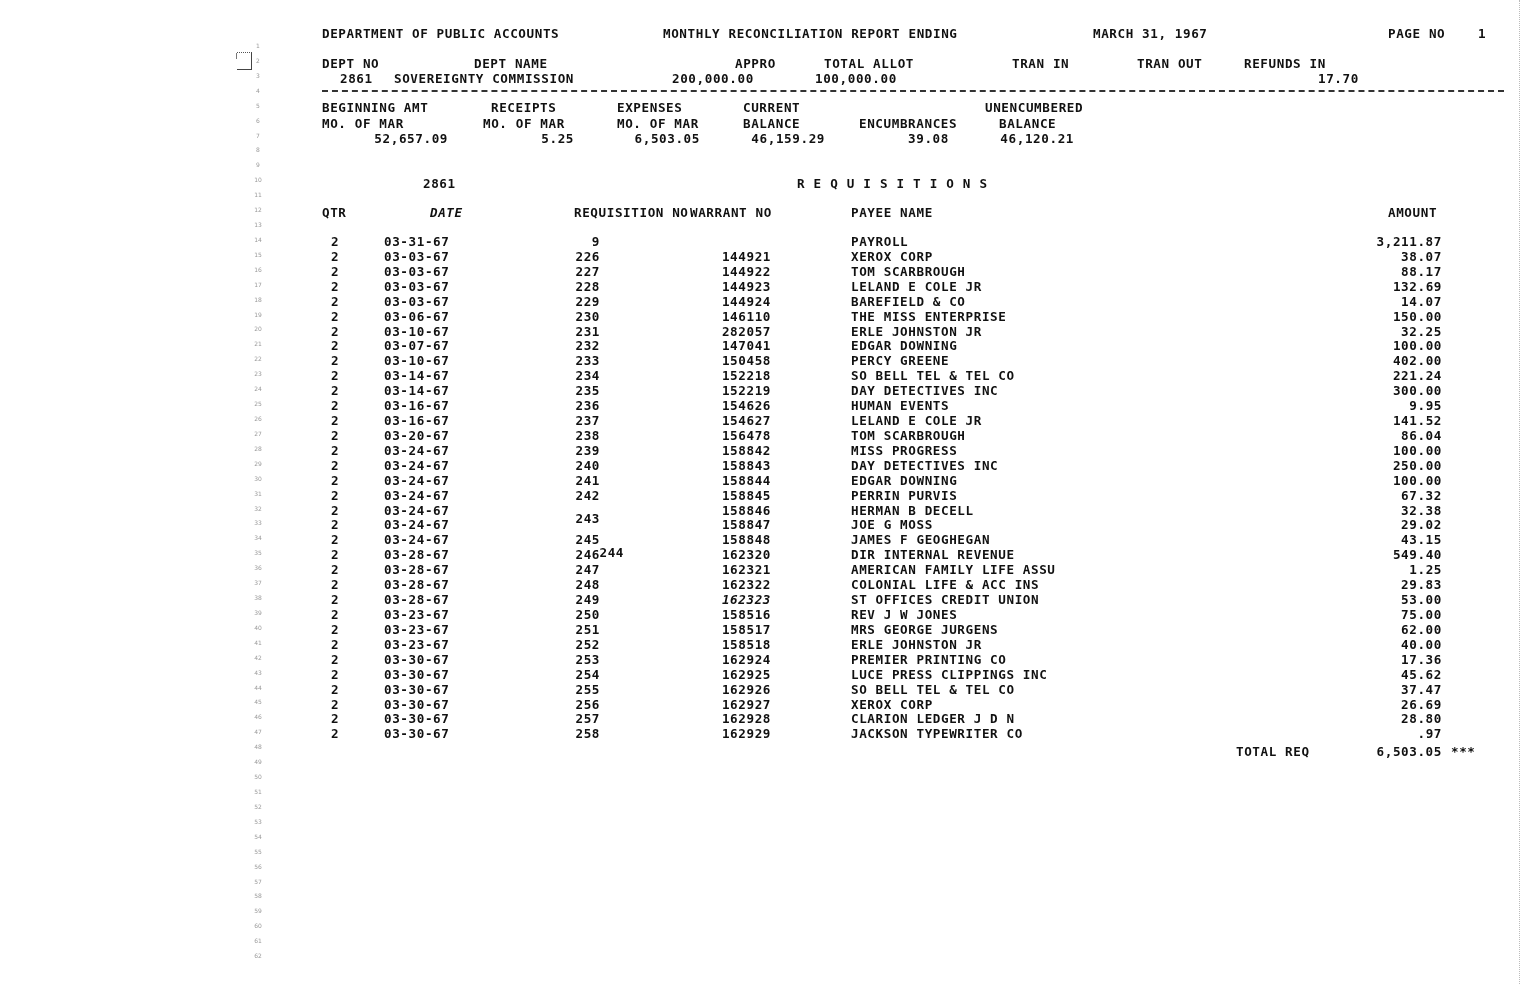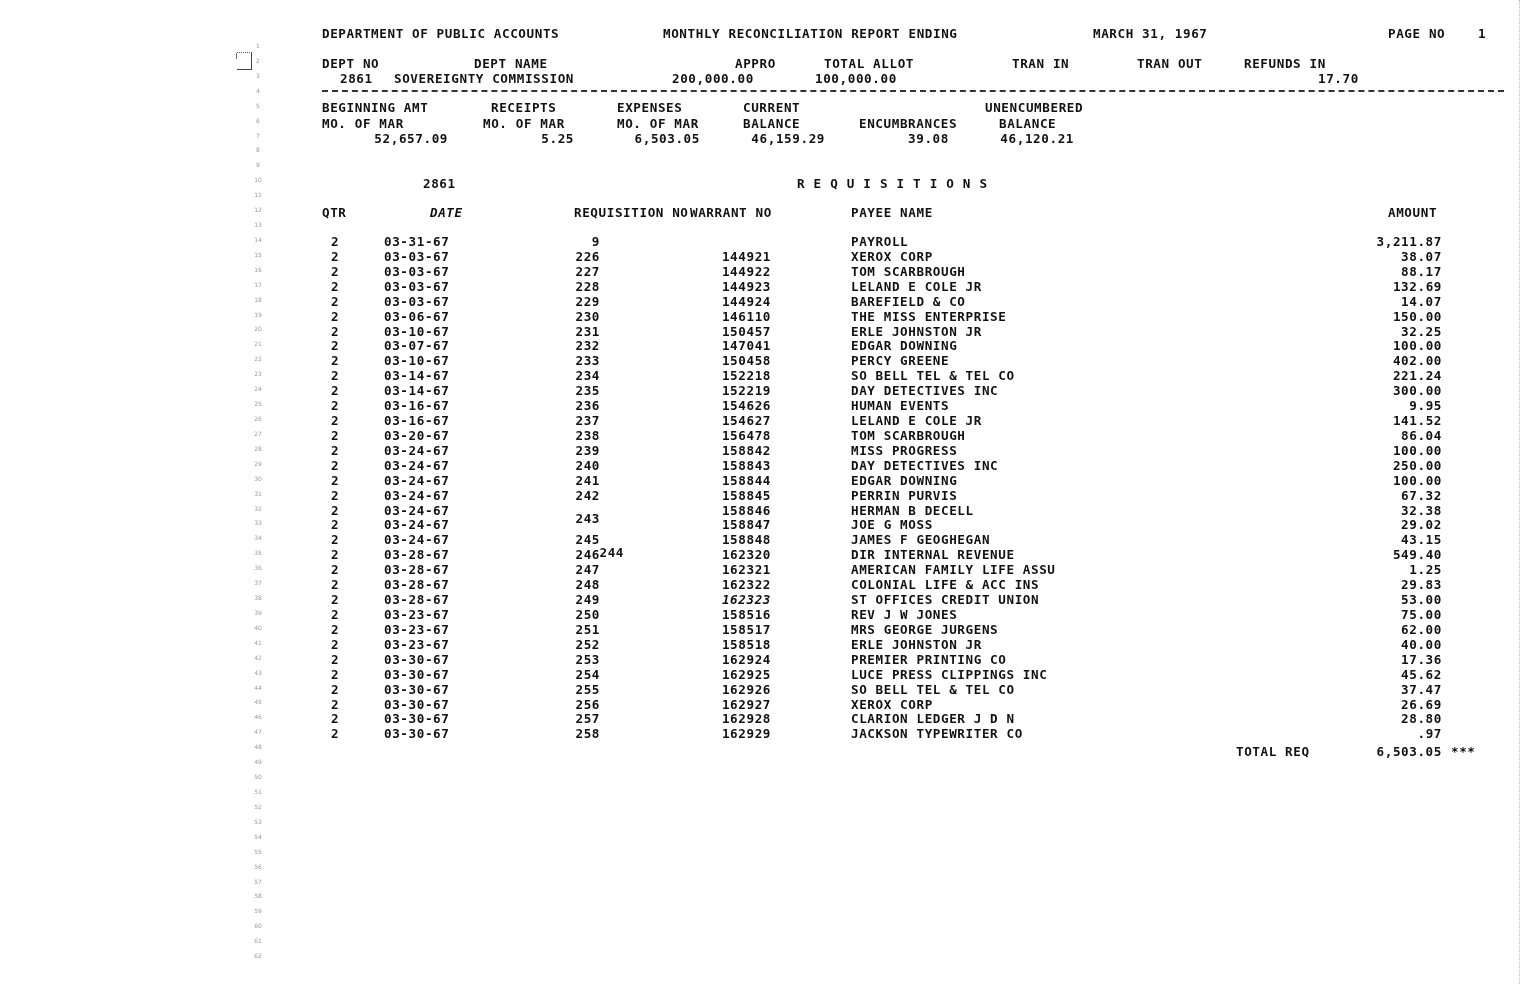--- a/index.html
+++ b/index.html
@@ -185,21 +185,21 @@
       <div class="t" style="left:384px;top:0;">03-06-67</div>
       <div class="t r" style="left:540px;width:60px;top:0;">230</div>
       <div class="t r" style="left:700px;width:71px;top:0;">146110</div>
       <div class="t" style="left:851px;top:0;">THE MISS ENTERPRISE</div>
       <div class="t r" style="left:1340px;width:102px;top:0;">150.00</div>
     </div>
     <div class="row" style="top: 324px;">
       <div class="t" style="left:331px;top:0;">2</div>
       <div class="t" style="left:384px;top:0;">03-10-67</div>
       <div class="t r" style="left:540px;width:60px;top:0;">231</div>
-      <div class="t r" style="left:700px;width:71px;top:0;">150457</div>
+      <div class="t r" style="left:700px;width:71px;top:0;">282057</div>
       <div class="t" style="left:851px;top:0;">ERLE JOHNSTON JR</div>
       <div class="t r" style="left:1340px;width:102px;top:0;">32.25</div>
     </div>
     <div class="row" style="top: 338px;">
       <div class="t" style="left:331px;top:0;">2</div>
       <div class="t" style="left:384px;top:0;">03-07-67</div>
       <div class="t r" style="left:540px;width:60px;top:0;">232</div>
       <div class="t r" style="left:700px;width:71px;top:0;">147041</div>
       <div class="t" style="left:851px;top:0;">EDGAR DOWNING</div>
       <div class="t r" style="left:1340px;width:102px;top:0;">100.00</div>

